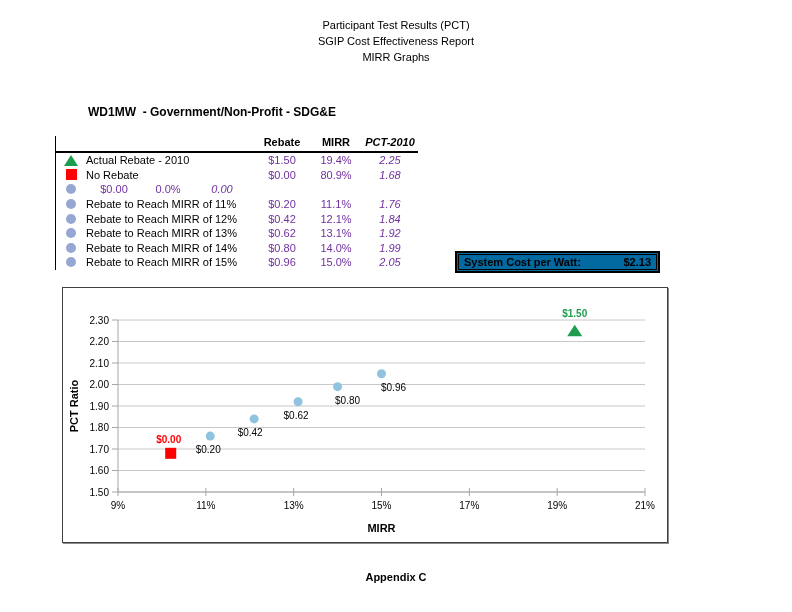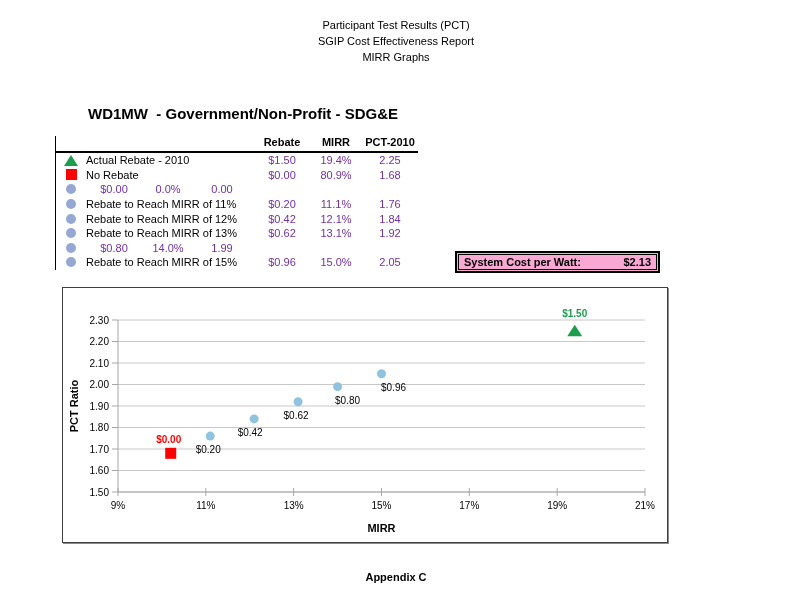--- a/index.html
+++ b/index.html
@@ -2,35 +2,35 @@
 <html><head>
 <meta charset="utf-8">
 <style>
   html,body{margin:0;padding:0;}
   body{
     width:792px;height:612px;position:relative;background:#ffffff;
     font-family:"Liberation Sans", sans-serif;color:#000;overflow:hidden;
   }
   .title-block{position:absolute;top:17px;left:0;width:100%;text-align:center;
     font-size:11px;font-weight:400;line-height:16px;}
-  .heading{position:absolute;left:88px;top:105px;font-size:15px;font-weight:700;white-space:pre;}
+  .heading{position:absolute;left:88px;top:105px;font-size:12px;font-weight:700;white-space:pre;}
   .table{position:absolute;left:55px;top:136px;width:362px;font-size:11px;border-left:1px solid #000;}
   .thead{display:flex;height:15px;border-bottom:2px solid #000;font-weight:700;}
   .trow{display:flex;height:14.6px;align-items:center;}
   .c-icon{width:30px;display:flex;justify-content:center;align-items:center;}
   .c-label{width:168px;font-weight:400;white-space:nowrap;}
   .c-rebate{width:56px;text-align:center;}
   .c-mirr{width:52px;text-align:center;}
-  .c-pct{width:56px;text-align:center;}
+  .c-pct{width:56px;text-align:center;font-style:italic;}
   .val{color:#7030A0;font-weight:400;}
   .mk-tri{width:0;height:0;border-left:7px solid transparent;border-right:7px solid transparent;
     border-bottom:11px solid #1F9D4F;}
   .mk-sq{width:11px;height:11px;background:#FF0000;}
   .mk-circ{width:10px;height:10px;border-radius:50%;background:#95A7D2;}
-  .syscost{position:absolute;left:455px;top:251px;width:199px;border:2px solid #000;padding:1px;background:#f9a8d4;}
+  .syscost{position:absolute;left:455px;top:251px;width:199px;border:2px solid #000;padding:1px;background:#0369a1;}
   .syscost-inner{border:1px solid #000;display:flex;justify-content:space-between;align-items:center;
     padding:1px 5px;font-weight:700;font-size:11px;}
   .chart-box{position:absolute;left:62px;top:287px;width:604px;height:254px;background:#fff;
     border:1px solid #404040;box-shadow:1px 1px 0 #8c8c8c;}
   .chart-box svg{position:absolute;left:0;top:0;}
   .footer{position:absolute;top:571px;left:0;width:100%;text-align:center;font-size:11px;font-weight:700;}
 </style>
 </head>
 <body>
 
@@ -101,20 +101,21 @@
       </span>
     <span class="c-label">Rebate to Reach MIRR of 13%</span>
     <span class="c-rebate val">$0.62</span>
     <span class="c-mirr val">13.1%</span>
     <span class="c-pct val">1.92</span>
   </div>
   <div class="trow">
     <span class="c-icon">
         <span class="mk-circ"></span>
       </span>
+    <span class="c-label">Rebate to Reach MIRR of 14%</span>
     <span class="c-rebate val">$0.80</span>
     <span class="c-mirr val">14.0%</span>
     <span class="c-pct val">1.99</span>
   </div>
   <div class="trow">
     <span class="c-icon">
         <span class="mk-circ"></span>
       </span>
     <span class="c-label">Rebate to Reach MIRR of 15%</span>
     <span class="c-rebate val">$0.96</span>

